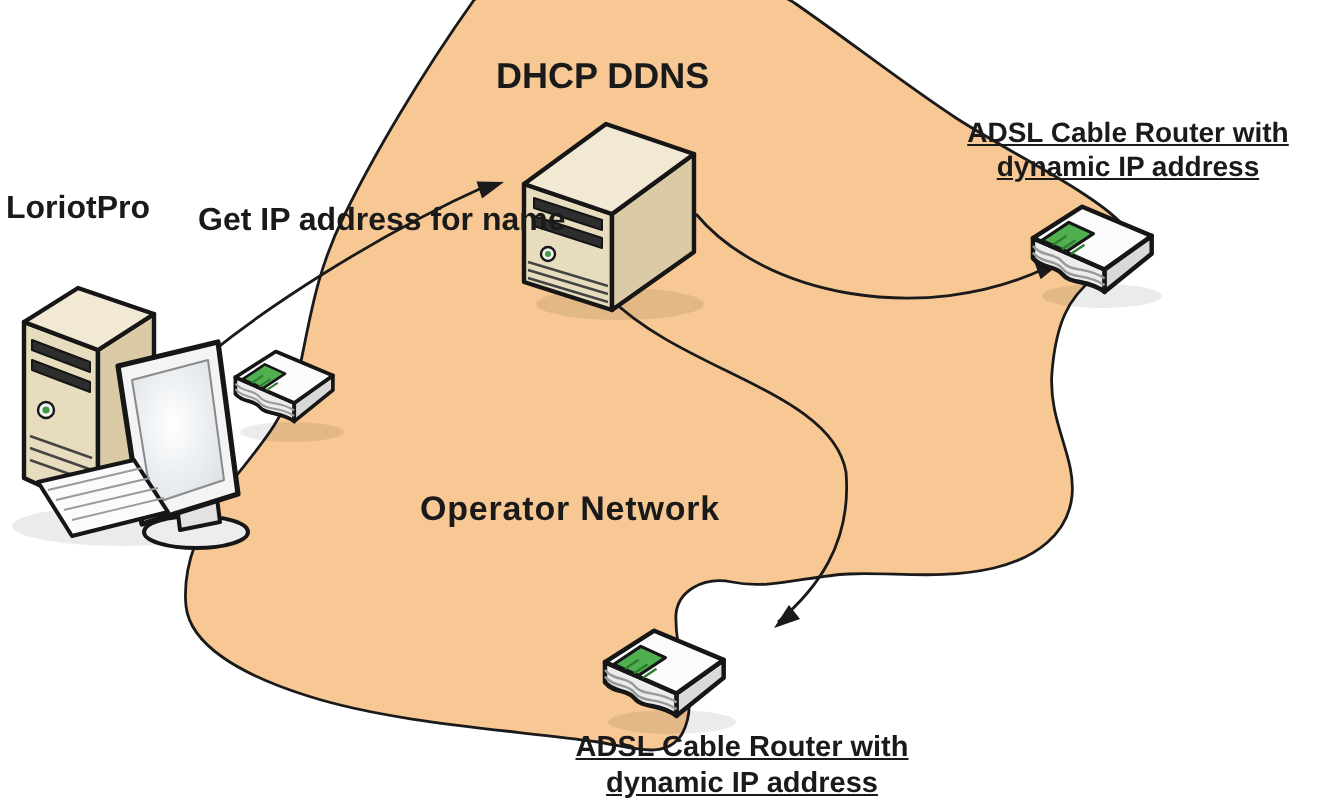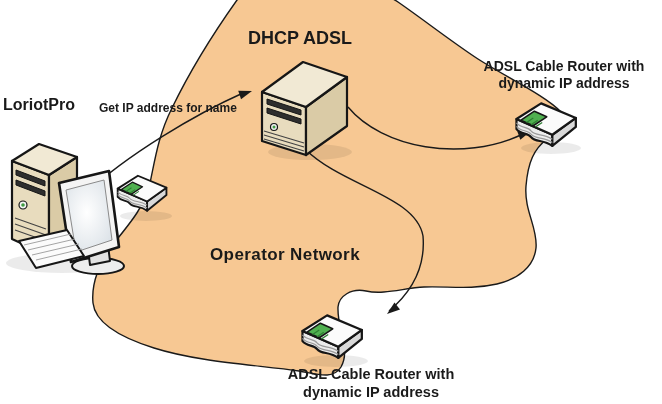--- a/index.html
+++ b/index.html
@@ -10,24 +10,24 @@
   html,body{margin:0;padding:0;background:#fff;}
   #canvas{
     position:relative;width:662px;height:404px;background:#fff;
     overflow:hidden;font-family:"Liberation Sans",sans-serif;
   }
   #scene{position:absolute;left:0;top:0;}
   .lbl{
     position:absolute;font-weight:bold;color:var(--ink);
     white-space:nowrap;line-height:1.2;
   }
-  .lbl.center{text-align:center;}
+  .lbl.center{text-align:center;text-decoration:underline;}
   .lbl.center div{white-space:nowrap;}
   #lbl-loriotpro{left:3px;top:95px;font-size:16px;}
-  #lbl-get-ip{left:99px;top:101px;font-size:12px;}
+  #lbl-get-ip{left:99px;top:101px;font-size:16px;}
   #lbl-dhcp{left:248px;top:28px;font-size:18px;}
   #lbl-adsl-top{left:466px;top:58px;width:196px;font-size:14px;line-height:17px;}
   #lbl-provide{left:349px;top:145px;width:133px;font-size:11px;line-height:13.5px;}
   #lbl-operator{left:210px;top:245px;font-size:17px;letter-spacing:.4px;text-align:center;}
   #lbl-adsl-bottom{left:266px;top:365px;width:210px;font-size:14.5px;line-height:18px;}
 </style>
 </head>
 <body>
 
 <div id="canvas">
@@ -122,21 +122,21 @@
 
     <use href="#routerShape" transform="translate(114,173) scale(0.92)"></use>
     <use href="#routerShape" transform="translate(512,100) scale(1.12)"></use>
     <use href="#routerShape" transform="translate(298,312) scale(1.12)"></use>
   </svg>
 
   <div class="lbl" id="lbl-loriotpro">LoriotPro</div>
 
   <div class="lbl" id="lbl-get-ip">Get IP address for name</div>
 
-  <div class="lbl" id="lbl-dhcp">DHCP ADSL</div>
+  <div class="lbl" id="lbl-dhcp">DHCP DDNS</div>
 
   <div class="lbl center" id="lbl-adsl-top">
     <div>ADSL Cable Router with</div>
     <div>dynamic IP address</div>
   </div>
 
   <div class="lbl center" id="lbl-provide">
   </div>
 
   <div class="lbl" id="lbl-operator">Operator Network</div>

